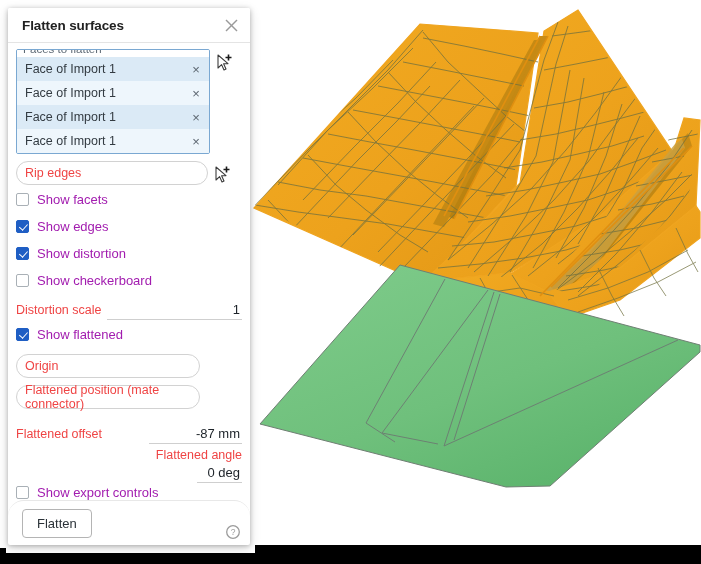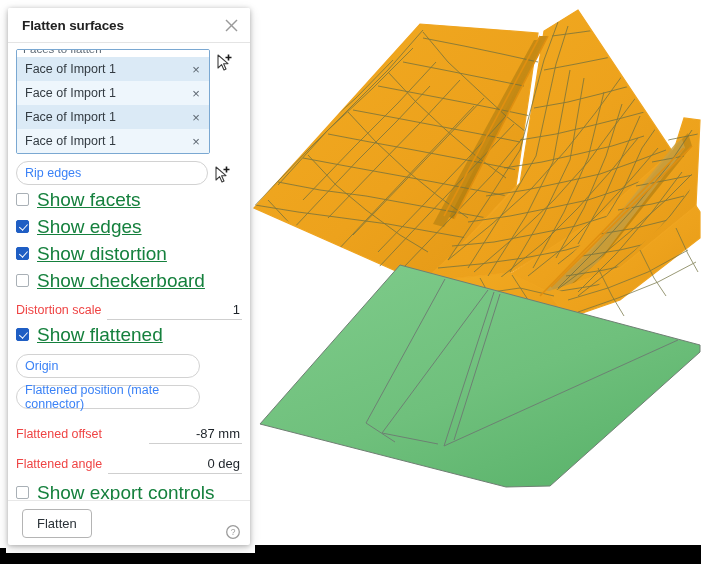--- a/index.html
+++ b/index.html
@@ -163,21 +163,21 @@
     width: 192px;
     height: 24px;
     box-sizing: border-box;
     border: 1px solid #d2d2d2;
     border-radius: 12px;
     background: #ffffff;
     display: flex;
     align-items: center;
     padding: 0 8px;
     font-size: 12.5px;
-    color: #3b82f6;
+    color: #ef4444;
     cursor: text;
   }
   .text-input.wide { width: 184px; }
 
   
   .check-row {
     display: flex;
     align-items: center;
     height: 25px;
     margin-top: 2px;
@@ -200,23 +200,22 @@
   .cb.checked::after {
     content: "";
     position: absolute;
     left: 3.5px; top: 1px;
     width: 3.5px; height: 7px;
     border: solid #ffffff;
     border-width: 0 1.8px 1.8px 0;
     transform: rotate(42deg);
   }
   .check-label {
-    font-size: 19px;
-    color: #15803d;
-    text-decoration: underline;
+    font-size: 13px;
+    color: #a21caf;
   }
 
   
   .num-row {
     display: flex;
     align-items: flex-end;
     height: 26px;
     margin-top: 1px;
   }
   .num-label {
@@ -237,20 +236,21 @@
   }
 
   
   .panel-footer {
     flex: 0 0 44px;
     border-top: 1px solid #e8e8e8;
     display: flex;
     align-items: center;
     padding: 0 10px 0 14px;
     position: relative;
+    border-radius: 16px;
   }
   .flatten-btn {
     height: 27px;
     padding: 0 14px;
     border: 1px solid #b4b4b4;
     border-radius: 4px;
     background: #ffffff;
     font-size: 13px;
     color: #2b3238;
     display: flex;
@@ -511,21 +511,21 @@
 
       <div class="field-row">
         <div class="text-input wide">Flattened position (mate connector)</div>
       </div>
 
       <div class="num-row" style="margin-top:9px;gap:41px;">
         <span class="num-label">Flattened offset</span>
         <span class="num-value">-87 mm</span>
       </div>
 
-      <div class="num-row" style="margin-top:4px;">
+      <div class="num-row" style="margin-top:4px;flex-direction:column;">
         <span class="num-label">Flattened angle</span>
         <span class="num-value">0 deg</span>
       </div>
 
       <div class="check-row" style="margin-top:6px;">
         <span class="cb"></span>
         <span class="check-label">Show export controls</span>
       </div>
 
     </div>

